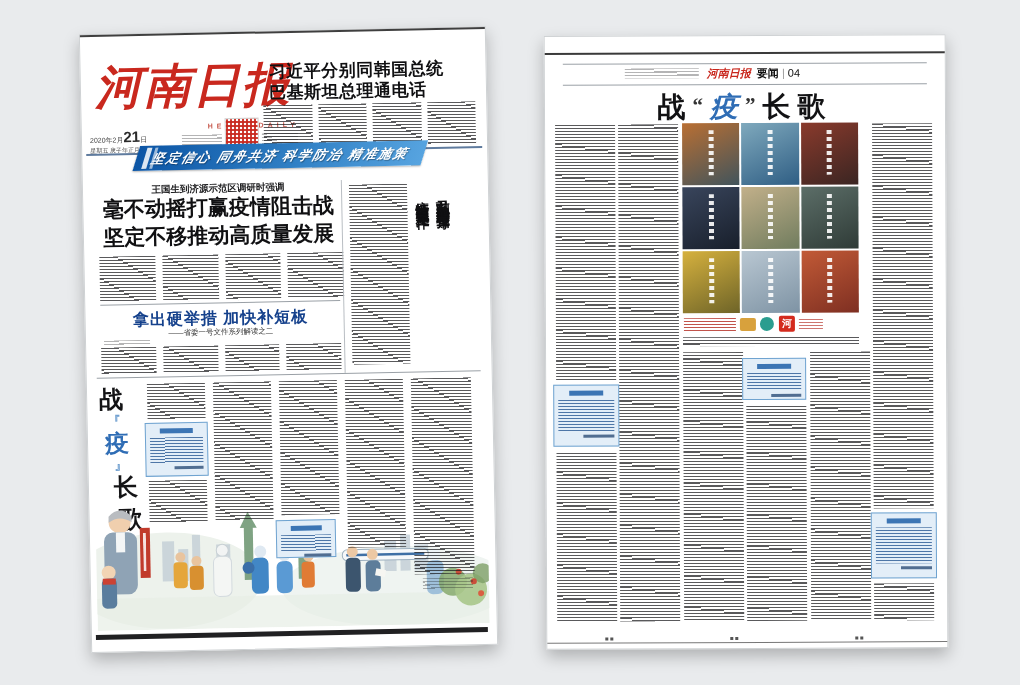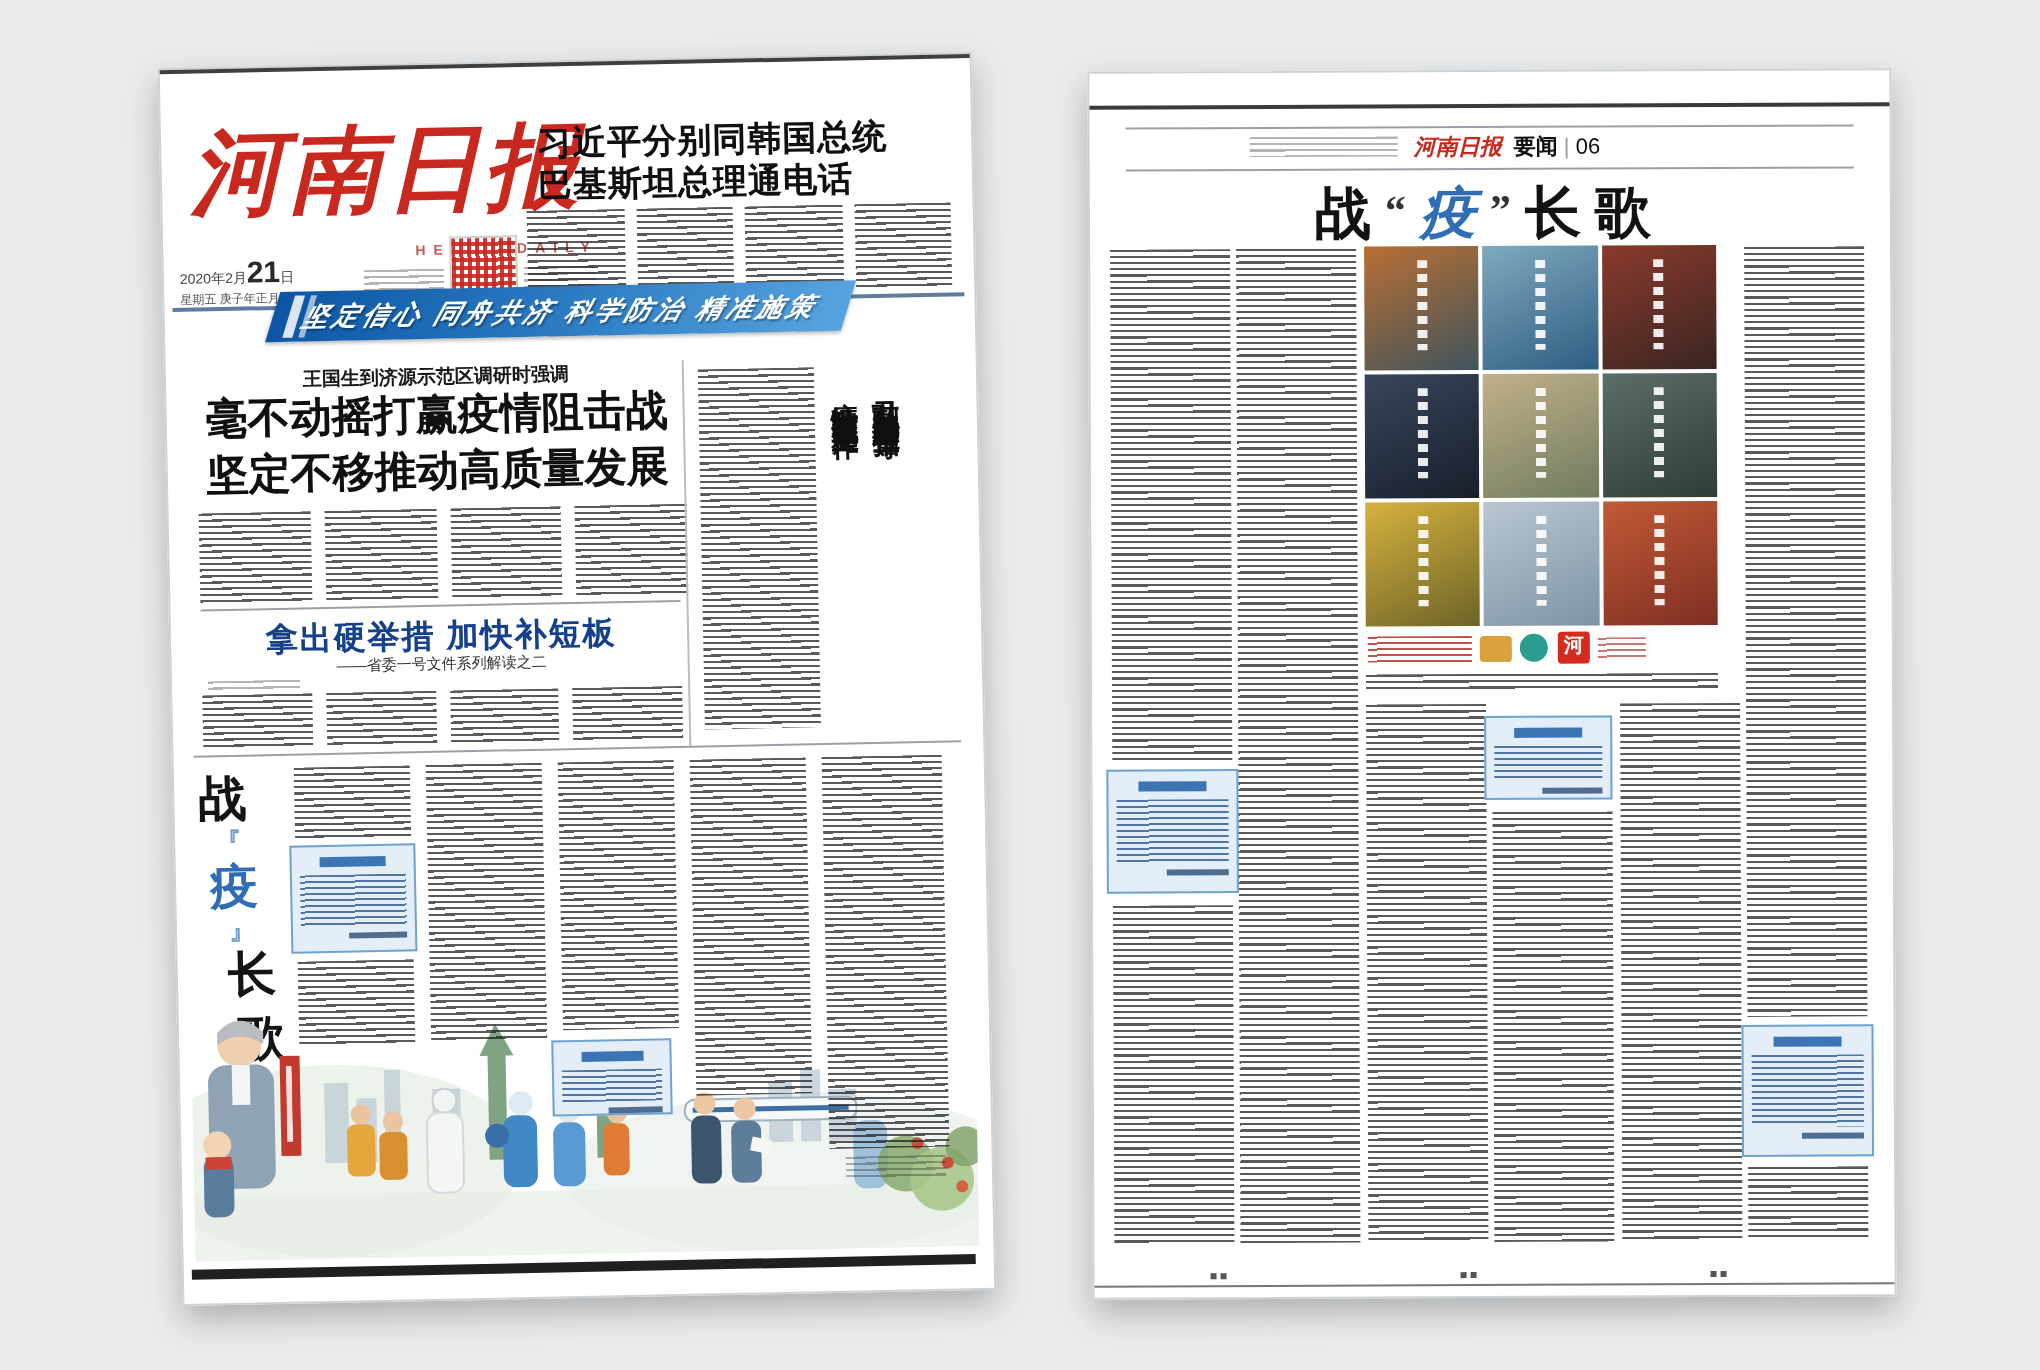--- a/index.html
+++ b/index.html
@@ -208,21 +208,21 @@
   <div class="page page-right">
     <div class="abs" style="left:0;top:16px;width:100%;height:2px;background:#3a3a3a;"></div>
     <div class="abs rule-h" style="left:18px;top:27px;width:364px;height:1px;"></div>
 
     <div class="abs" style="left:0;top:31px;width:100%;height:15px;">
       <div class="abs sim sim-light" style="left:80px;top:1px;width:74px;height:10px;"></div>
       <div class="abs brand" style="left:162px;top:-1px;font-size:11px;">河南日报</div>
       <div class="abs" style="left:212px;top:-1px;font-size:11px;color:#111;">
         <b>要闻</b>
         <span style="color:#999;font-weight:normal;">|</span>
-        <span>06</span>
+        <span>04</span>
       </div>
     </div>
     <div class="abs rule-h" style="left:18px;top:48px;width:364px;height:1px;"></div>
 
     <div class="abs serifh" style="left:0;top:52px;width:100%;text-align:center;font-weight:bold;color:#121214;font-size:28px;letter-spacing:7px;">
       <span>战</span><span style="font-size:21px;color:#333;vertical-align:4px;">“</span><span style="color:var(--accent-blue,#2f6db5);font-style:italic;">疫</span><span style="font-size:21px;color:#333;vertical-align:4px;">”</span><span>长</span><span>歌</span>
     </div>
 
     <div class="abs sim" style="left:10px;top:88px;width:60px;height:256px;"></div>
     <div class="abs qbox" style="left:7px;top:348px;width:66px;height:62px;">

